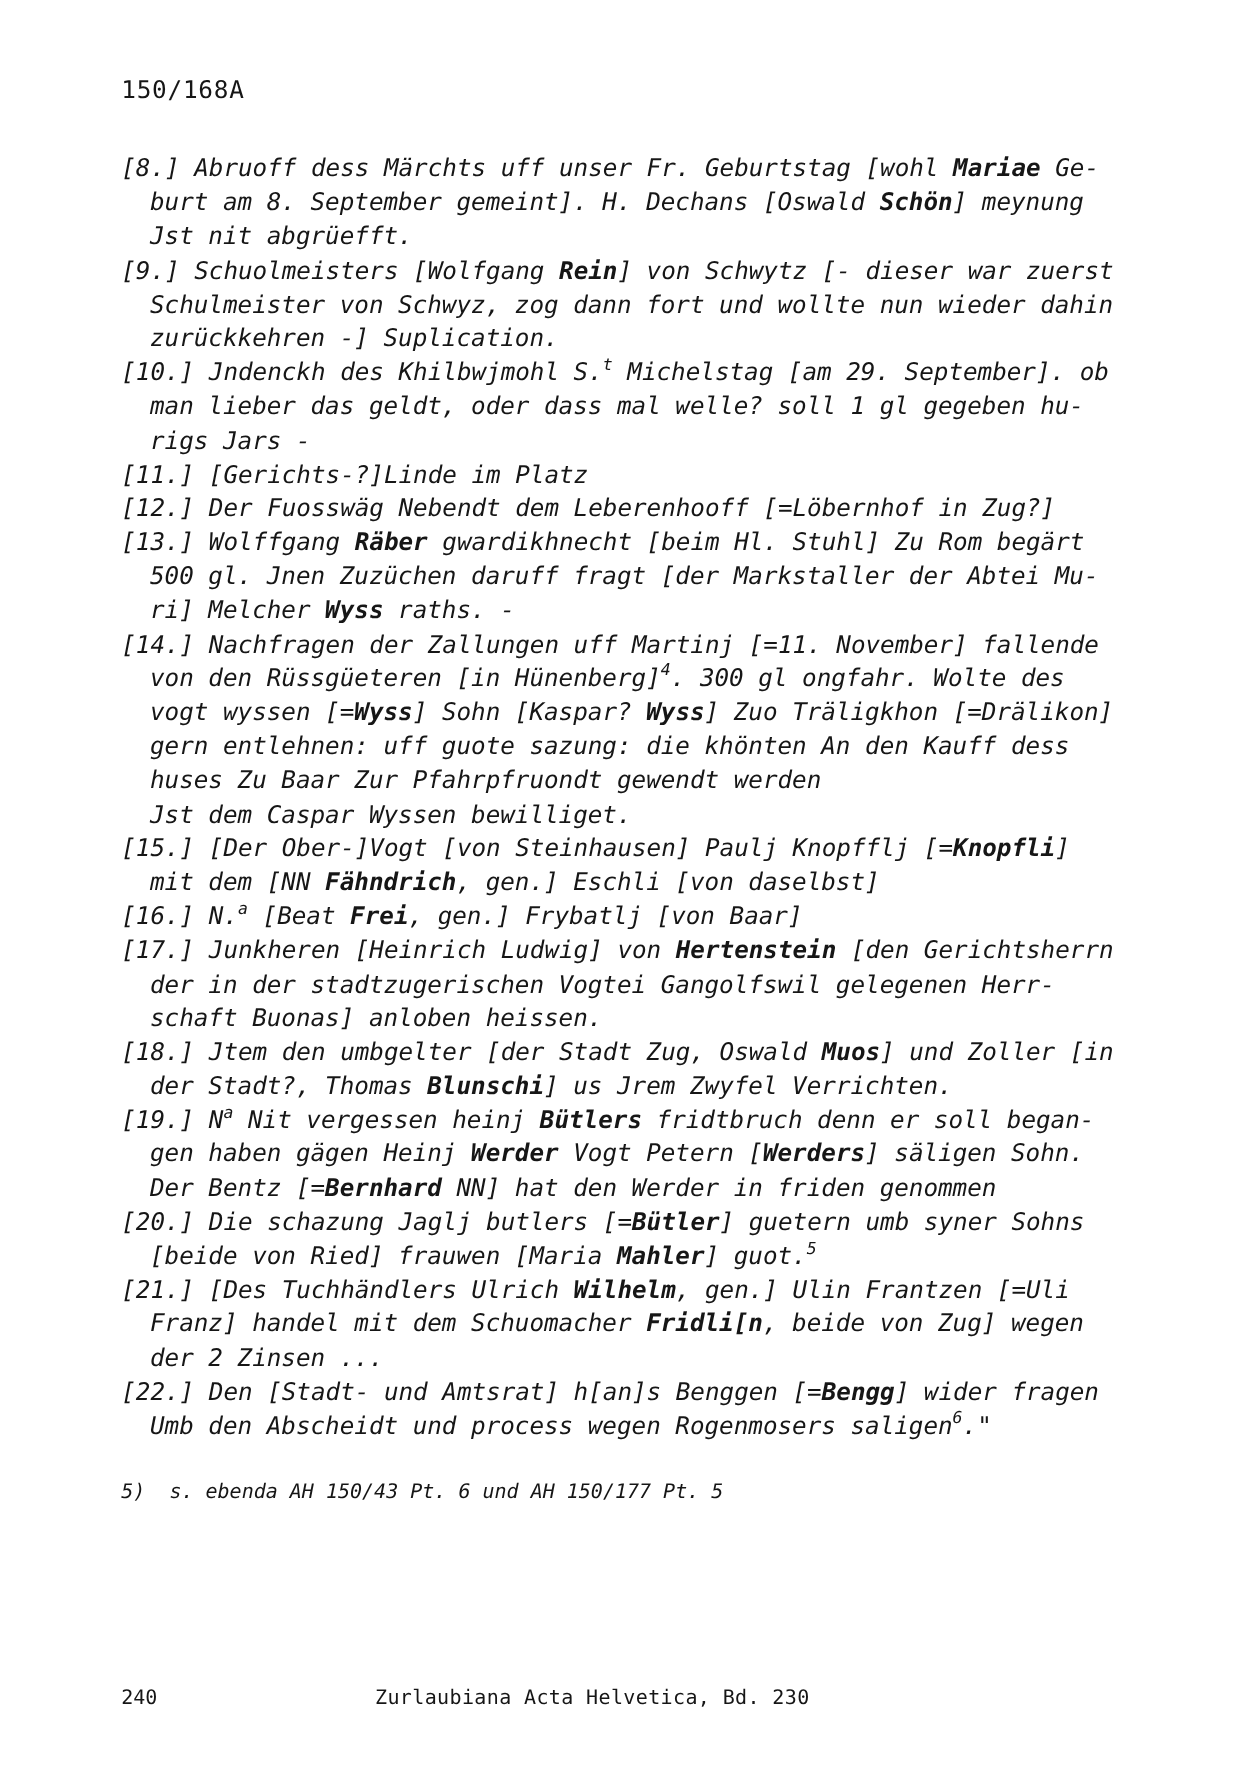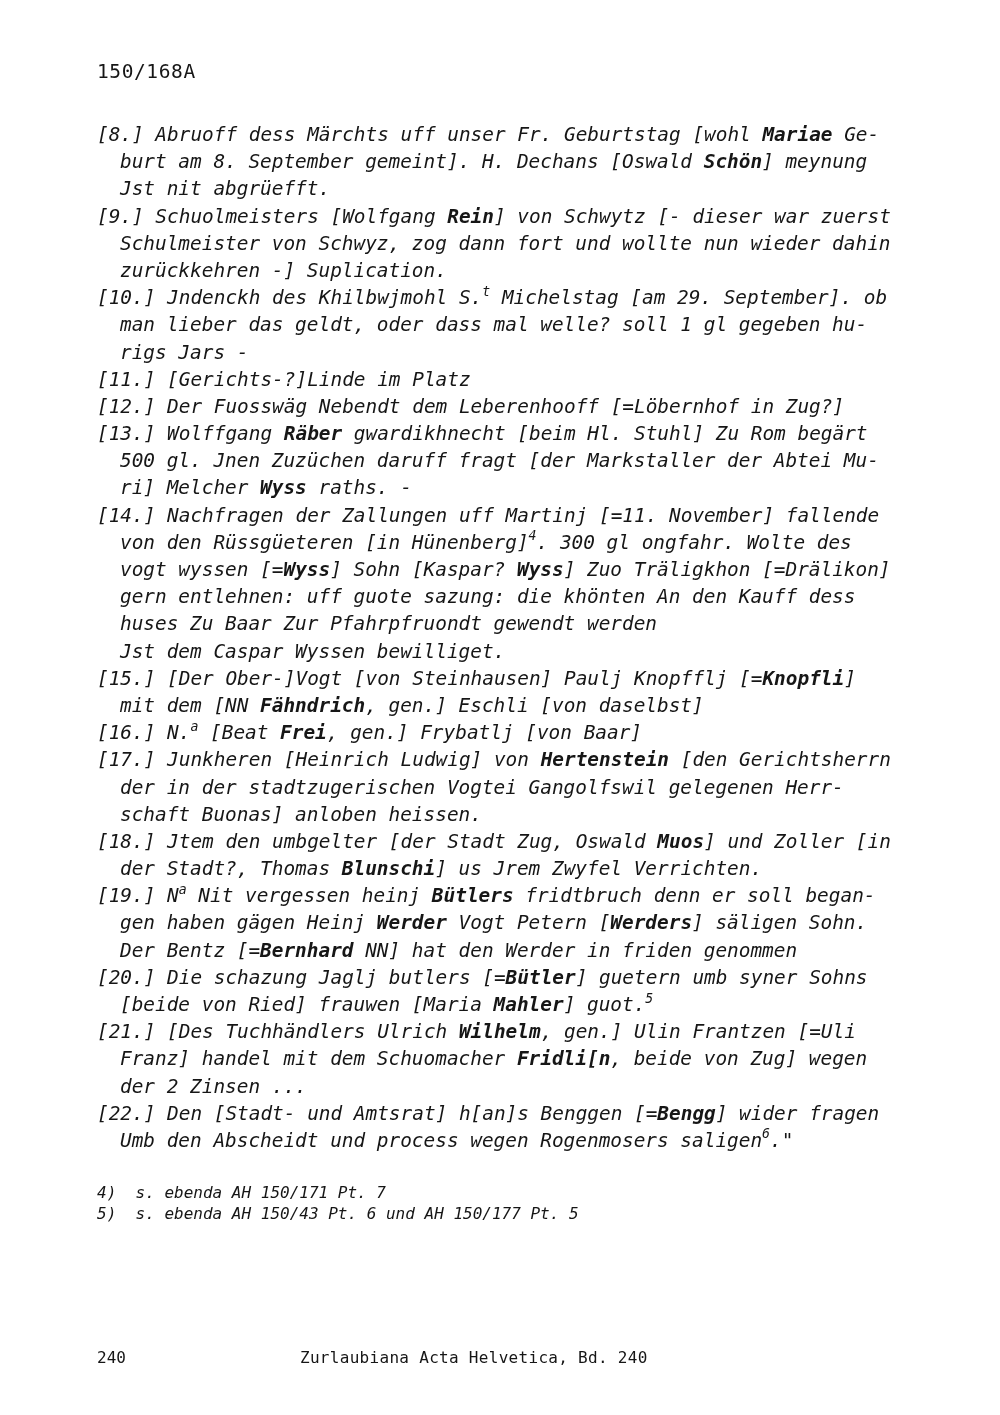--- a/index.html
+++ b/index.html
@@ -38,19 +38,19 @@
   .series-title { position:absolute; left:300px; top:0; letter-spacing:0.3px; }
 </style>
 </head>
 <body>
 
 <div class="page">
   <div class="doc-header">150/168A</div>
 
   <div class="doc-body" id="body-lines"><div class="line"><span>[8.] Abruoff dess Märchts uff unser Fr. Geburtstag [wohl </span><span class="b">Mariae</span><span> Ge-</span></div><div class="line indent"><span>burt am 8. September gemeint]. H. Dechans [Oswald </span><span class="b">Schön</span><span>] meynung</span></div><div class="line indent"><span>Jst nit abgrüefft.</span></div><div class="line"><span>[9.] Schuolmeisters [Wolfgang </span><span class="b">Rein</span><span>] von Schwytz [- dieser war zuerst</span></div><div class="line indent"><span>Schulmeister von Schwyz, zog dann fort und wollte nun wieder dahin</span></div><div class="line indent"><span>zurückkehren -] Suplication.</span></div><div class="line"><span>[10.] Jndenckh des Khilbwjmohl S.</span><sup>t</sup><span> Michelstag [am 29. September]. ob</span></div><div class="line indent"><span>man lieber das geldt, oder dass mal welle? soll 1 gl gegeben hu-</span></div><div class="line indent"><span>rigs Jars -</span></div><div class="line"><span>[11.] [Gerichts-?]Linde im Platz</span></div><div class="line"><span>[12.] Der Fuosswäg Nebendt dem Leberenhooff [=Löbernhof in Zug?]</span></div><div class="line"><span>[13.] Wolffgang </span><span class="b">Räber</span><span> gwardikhnecht [beim Hl. Stuhl] Zu Rom begärt</span></div><div class="line indent"><span>500 gl. Jnen Zuzüchen daruff fragt [der Markstaller der Abtei Mu-</span></div><div class="line indent"><span>ri] Melcher </span><span class="b">Wyss</span><span> raths. -</span></div><div class="line"><span>[14.] Nachfragen der Zallungen uff Martinj [=11. November] fallende</span></div><div class="line indent"><span>von den Rüssgüeteren [in Hünenberg]</span><sup>4</sup><span>. 300 gl ongfahr. Wolte des</span></div><div class="line indent"><span>vogt wyssen [=</span><span class="b">Wyss</span><span>] Sohn [Kaspar? </span><span class="b">Wyss</span><span>] Zuo Träligkhon [=Drälikon]</span></div><div class="line indent"><span>gern entlehnen: uff guote sazung: die khönten An den Kauff dess</span></div><div class="line indent"><span>huses Zu Baar Zur Pfahrpfruondt gewendt werden</span></div><div class="line indent"><span>Jst dem Caspar Wyssen bewilliget.</span></div><div class="line"><span>[15.] [Der Ober-]Vogt [von Steinhausen] Paulj Knopfflj [=</span><span class="b">Knopfli</span><span>]</span></div><div class="line indent"><span>mit dem [NN </span><span class="b">Fähndrich</span><span>, gen.] Eschli [von daselbst]</span></div><div class="line"><span>[16.] N.</span><sup>a</sup><span> [Beat </span><span class="b">Frei</span><span>, gen.] Frybatlj [von Baar]</span></div><div class="line"><span>[17.] Junkheren [Heinrich Ludwig] von </span><span class="b">Hertenstein</span><span> [den Gerichtsherrn</span></div><div class="line indent"><span>der in der stadtzugerischen Vogtei Gangolfswil gelegenen Herr-</span></div><div class="line indent"><span>schaft Buonas] anloben heissen.</span></div><div class="line"><span>[18.] Jtem den umbgelter [der Stadt Zug, Oswald </span><span class="b">Muos</span><span>] und Zoller [in</span></div><div class="line indent"><span>der Stadt?, Thomas </span><span class="b">Blunschi</span><span>] us Jrem Zwyfel Verrichten.</span></div><div class="line"><span>[19.] N</span><sup>a</sup><span> Nit vergessen heinj </span><span class="b">Bütlers</span><span> fridtbruch denn er soll began-</span></div><div class="line indent"><span>gen haben gägen Heinj </span><span class="b">Werder</span><span> Vogt Petern [</span><span class="b">Werders</span><span>] säligen Sohn.</span></div><div class="line indent"><span>Der Bentz [=</span><span class="b">Bernhard</span><span> NN] hat den Werder in friden genommen</span></div><div class="line"><span>[20.] Die schazung Jaglj butlers [=</span><span class="b">Bütler</span><span>] guetern umb syner Sohns</span></div><div class="line indent"><span>[beide von Ried] frauwen [Maria </span><span class="b">Mahler</span><span>] guot.</span><sup>5</sup></div><div class="line"><span>[21.] [Des Tuchhändlers Ulrich </span><span class="b">Wilhelm</span><span>, gen.] Ulin Frantzen [=Uli</span></div><div class="line indent"><span>Franz] handel mit dem Schuomacher </span><span class="b">Fridli[n</span><span>, beide von Zug] wegen</span></div><div class="line indent"><span>der 2 Zinsen ...</span></div><div class="line"><span>[22.] Den [Stadt- und Amtsrat] h[an]s Benggen [=</span><span class="b">Bengg</span><span>] wider fragen</span></div><div class="line indent"><span>Umb den Abscheidt und process wegen Rogenmosers saligen</span><sup>6</sup><span>."</span></div></div>
 
-  <div class="doc-footnotes" id="footnotes"><div class="fn">4)  s. ebenda AH 150/171 Pt. 7</div><div class="fn">5)  s. ebenda AH 150/43 Pt. 6 und AH 150/177 Pt. 5</div></div>
+  <div class="doc-footnotes" id="footnotes"><div class="fn">5)  s. ebenda AH 150/43 Pt. 6 und AH 150/177 Pt. 5</div></div>
 
   <div class="doc-footer">
     <span class="page-num">240</span>
-    <span class="series-title">Zurlaubiana Acta Helvetica, Bd. 240</span>
+    <span class="series-title">Zurlaubiana Acta Helvetica, Bd. 230</span>
   </div>
 </div>
 
 </body></html>

